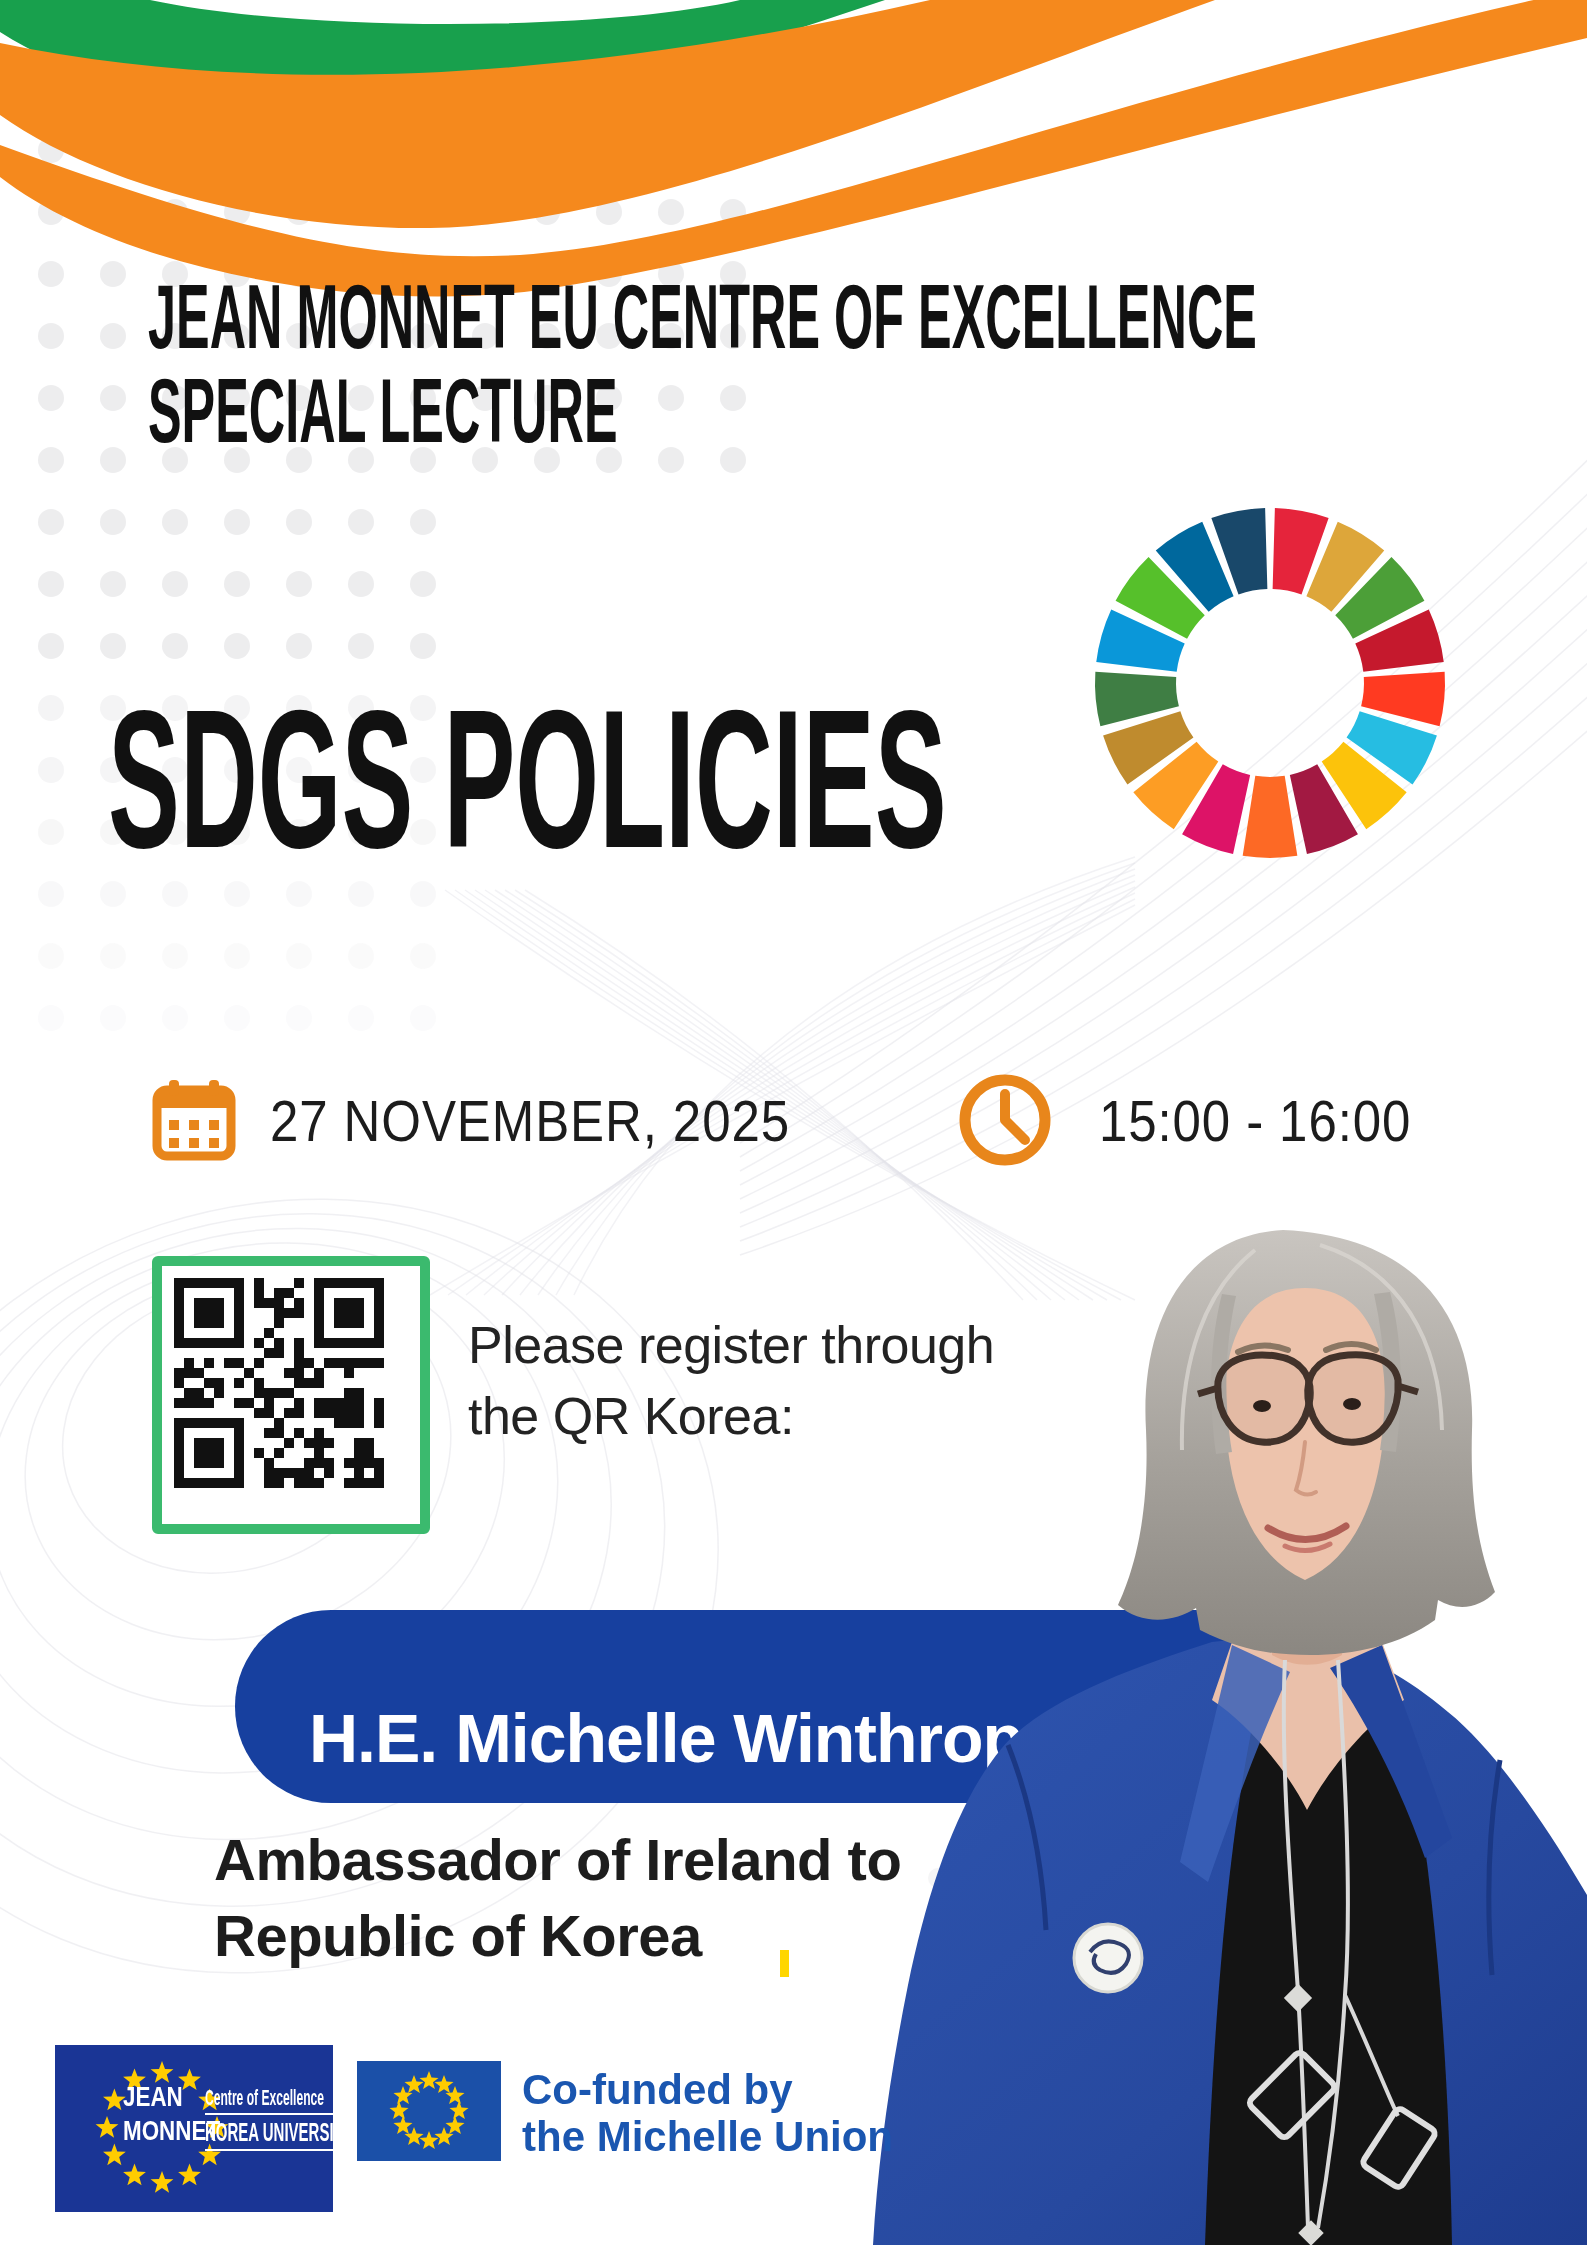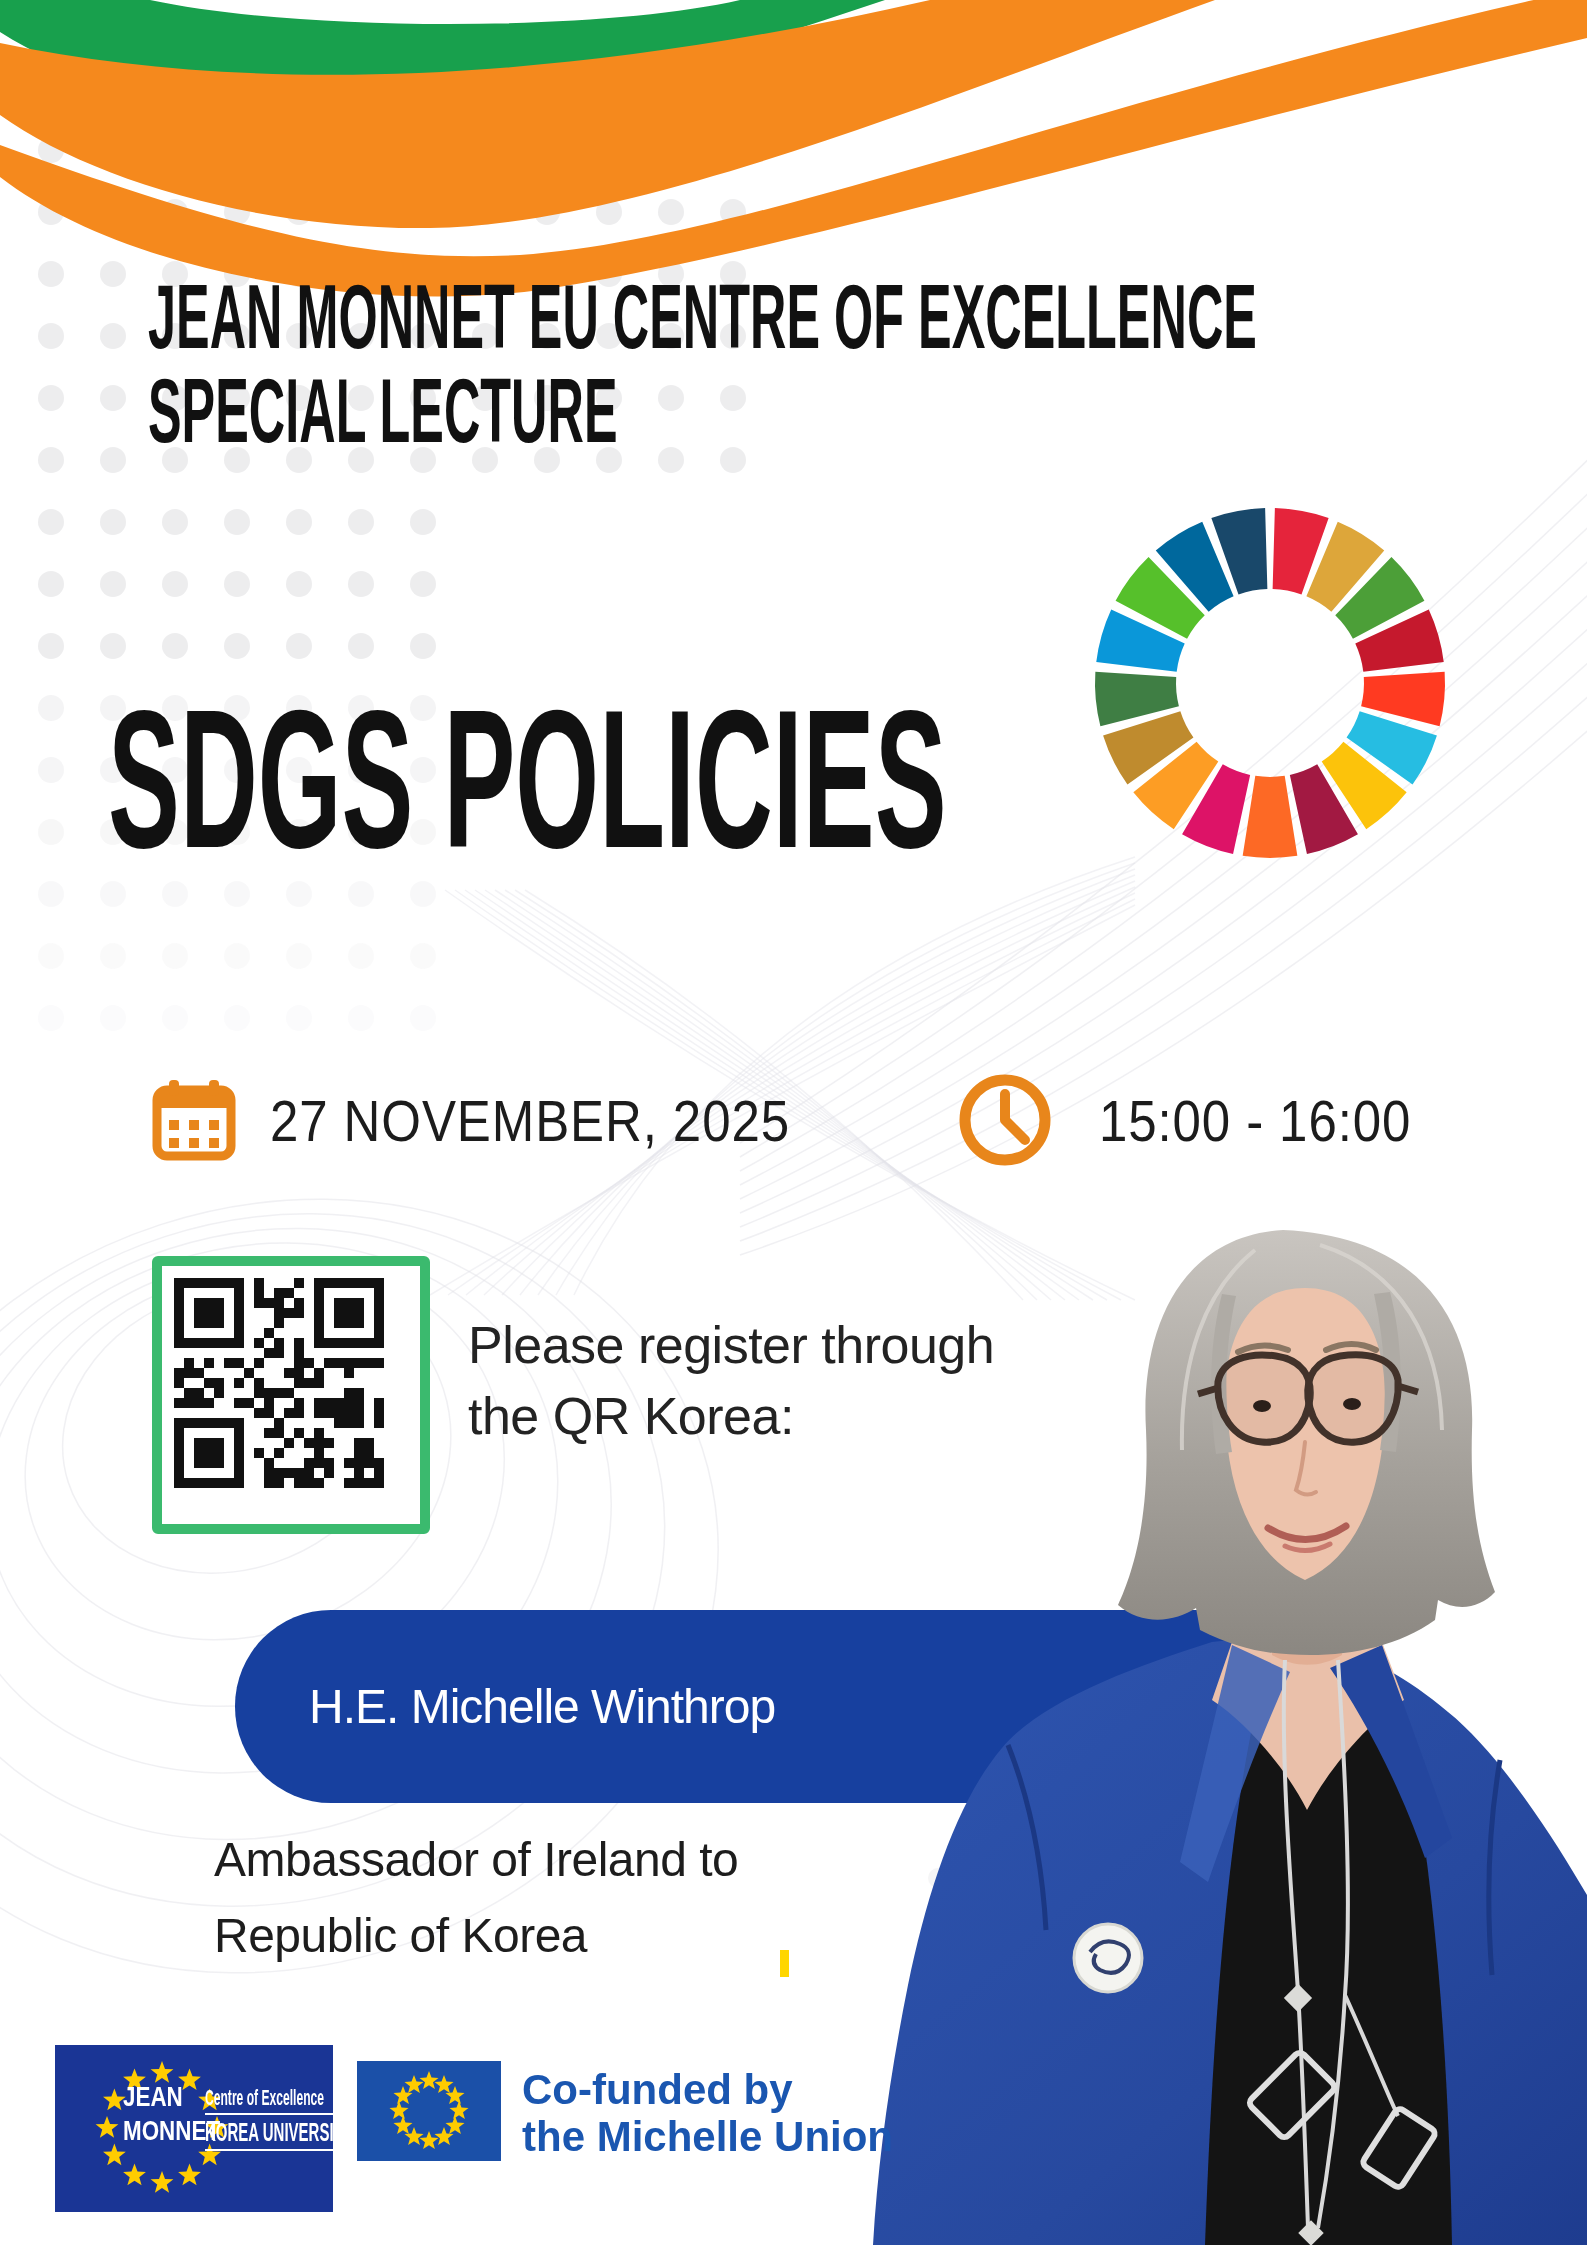--- a/index.html
+++ b/index.html
@@ -12,22 +12,22 @@
   .hdr{left:148px;font-weight:800;color:#111;line-height:1;letter-spacing:0;}
   .hdr1{top:272px;font-size:90px;}
   .hdr2{top:366px;font-size:90px;}
   .title1{left:108px;top:490px;font-size:214px;font-weight:800;line-height:1;}
   .title2{left:108px;top:682px;font-size:196px;font-weight:800;color:#111;line-height:1;}
   .info-row{display:flex;align-items:center;}
   .info-text{font-size:58px;color:#1c1c1c;letter-spacing:1px;}
   .reg-text{left:468px;top:1310px;font-size:52px;line-height:71px;color:#232323;letter-spacing:-0.5px;}
   .qr-box{left:152px;top:1256px;width:234px;height:234px;background:#fff;border:10px solid var(--qr-green);padding:12px;border-radius:6px;}
   .pill{left:235px;top:1610px;width:1065px;height:193px;border-radius:96px;background:var(--pill-blue);}
-  .pill-text{display:block;padding-left:74px;line-height:193px;font-size:48px;font-weight:400;color:#fff;letter-spacing:-1px;white-space:nowrap;}
-  .amb{left:214px;top:1822px;font-size:48px;line-height:76px;color:#1d1d1d;letter-spacing:-0.5px;}
+  .pill-text{display:block;padding-left:74px;line-height:193px;font-size:68px;font-weight:700;color:#fff;letter-spacing:-1px;white-space:nowrap;margin-top:32px;}
+  .amb{left:214px;top:1822px;font-size:58px;line-height:76px;color:#1d1d1d;letter-spacing:-0.5px;font-weight:bold;}
   .cursor-mark{left:780px;top:1950px;width:9px;height:27px;background:var(--cursor-yellow);}
   .jm-logo{left:55px;top:2045px;width:278px;height:167px;background:var(--jm-blue);}
   .jm-left{position:absolute;left:68px;top:38px;color:#fff;font-weight:700;line-height:1;}
   .jm-jean{font-size:28px;}
   .jm-monnet{font-size:28px;margin-top:6px;}
   .jm-right{position:absolute;left:150px;top:42px;color:#fff;font-weight:700;line-height:1;}
   .jm-r1{font-size:22px;border-bottom:2px solid #fff;padding-bottom:4px;}
   .jm-r2{font-size:25px;margin-top:5px;border-bottom:2px solid #fff;padding-bottom:4px;}
   .eu-flag{left:357px;top:2061px;width:144px;height:100px;}
   .cofunded{left:522px;top:2066px;font-size:42px;font-weight:700;line-height:47px;color:var(--cofund-blue);}

